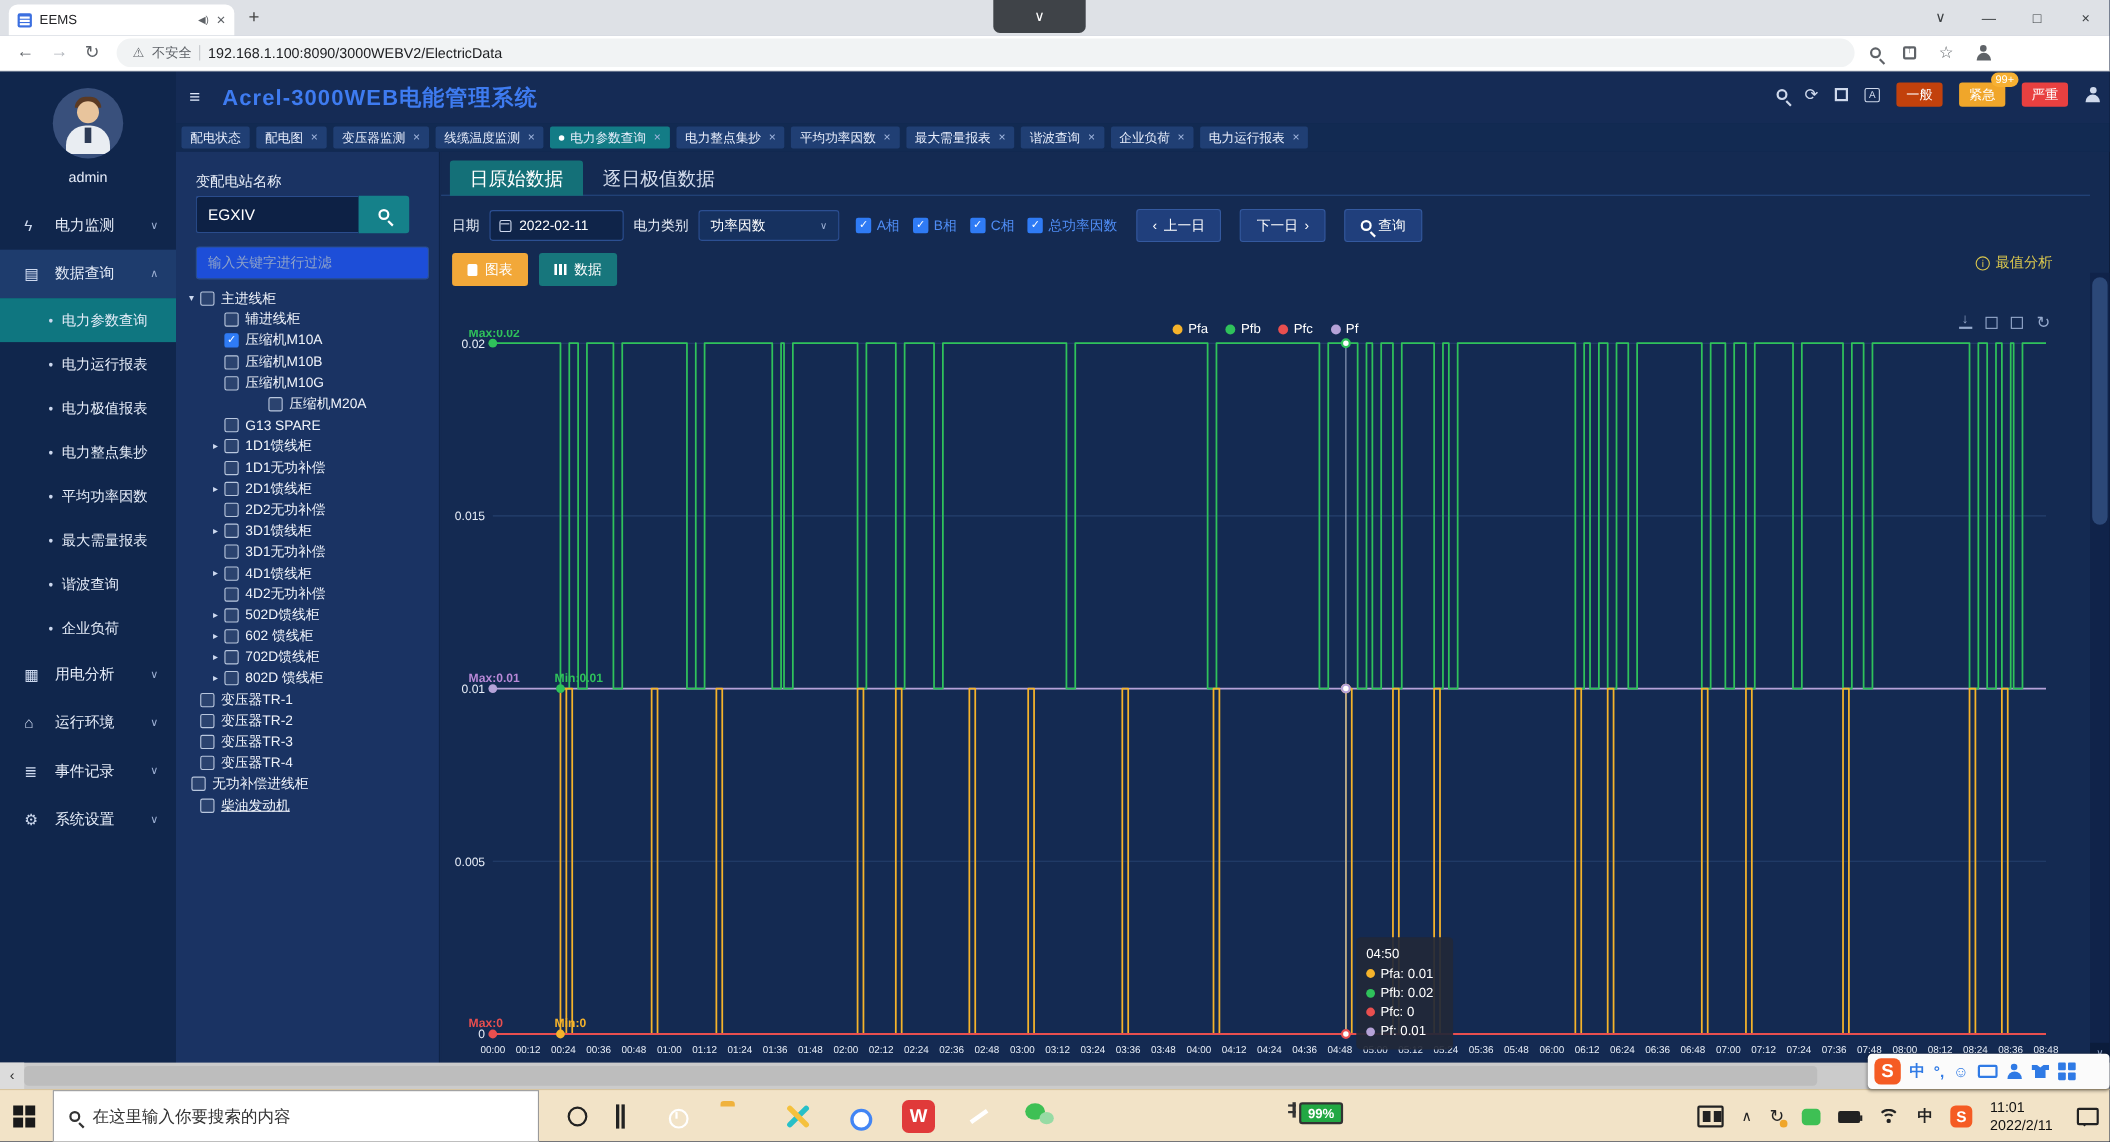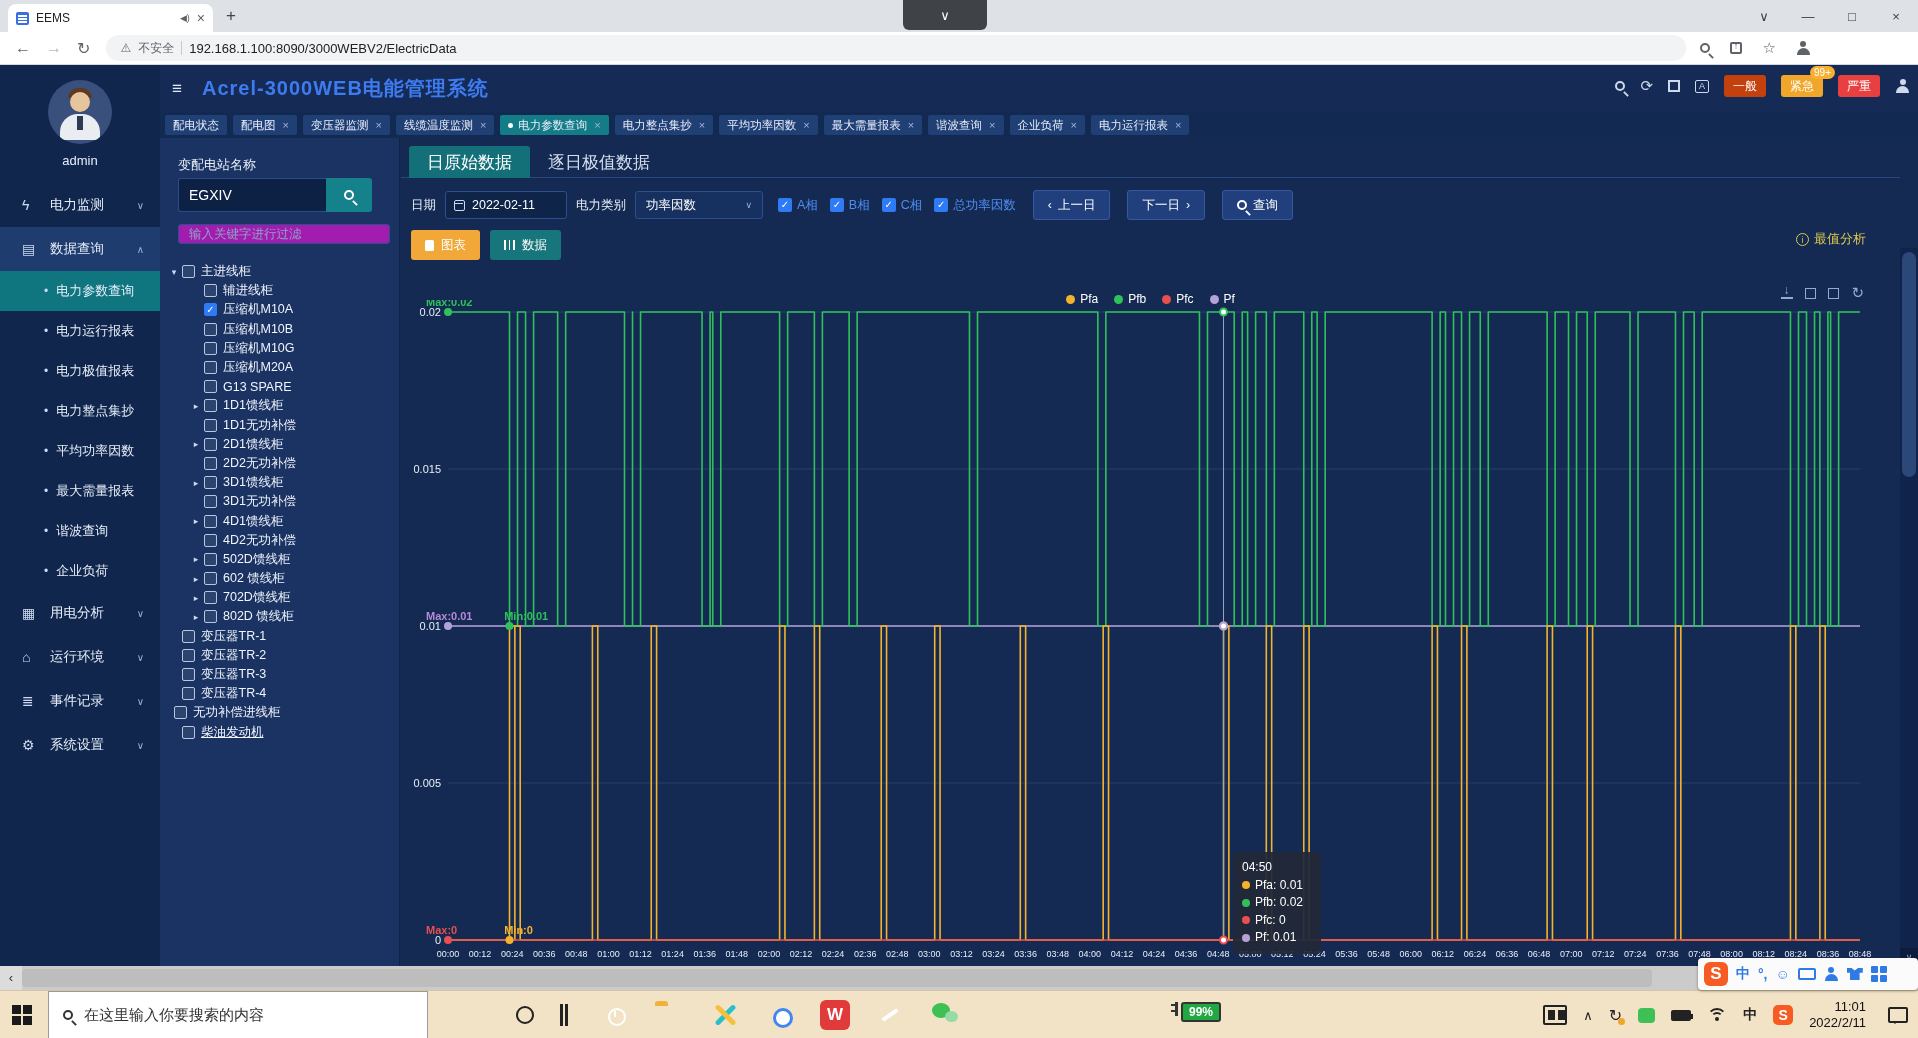--- a/index.html
+++ b/index.html
@@ -68,21 +68,21 @@
 .sub-row{height:40px;display:flex;align-items:center;color:#e6edf9;font-size:13px}
 .sub-row.active{background:#0f7680}
 .bullet{margin-left:44px;font-size:12px;color:#cdd9ef}
 .sub-label{margin-left:8px}
 
 .treepanel{position:absolute;left:160px;top:138px;width:240px;height:852px;background:#1a3363;border-right:1px solid #0e2347}
 .tp-label{position:absolute;left:18px;top:18px;font-size:13px;color:#e8eef8}
 .tp-search{position:absolute;left:18px;top:40px;display:flex}
 .tp-input{width:148px;height:34px;background:#0d2145;border:1px solid #2a4c8c;border-right:none;border-radius:3px 0 0 3px;color:#fff;font-size:14px;padding:0 10px;outline:none}
 .tp-btn{width:46px;height:34px;background:#15818a;border:none;border-radius:0 3px 3px 0;color:#fff;display:flex;align-items:center;justify-content:center}
-.tp-filter{position:absolute;left:18px;top:86px;width:212px;height:20px;background:#a21caf;border:1px solid #2b4f8f;border-radius:3px;color:#e6ecf7;font-size:12.5px;padding:4px 10px;outline:none}
+.tp-filter{position:absolute;left:18px;top:86px;width:212px;height:30px;background:#1d4ed8;border:1px solid #2b4f8f;border-radius:3px;color:#e6ecf7;font-size:12.5px;padding:4px 10px;outline:none}
 .tp-filter::placeholder{color:#8fa3c8}
 .tree{position:absolute;left:0;top:124px;width:240px}
 .tnode{height:19.2px;display:flex;align-items:center;font-size:12.5px;color:#f0f4fb;white-space:nowrap}
 .tarrow{width:12px;font-size:9px;color:#cdd9ef;text-align:center;flex:none}
 .tcb{width:13px;height:13px;border:1.5px solid #b9c7de;border-radius:2px;margin:0 6px 0 2px;flex:none;background:rgba(255,255,255,.08)}
 .tcb.on{background:#2f7bf5;border-color:#2f7bf5;color:#fff;font-size:10px;line-height:11px;text-align:center}
 
 .mainpanel{position:absolute;left:401px;top:138px;width:1499px;height:852px;background:#142a52}
 .subtabs{position:absolute;left:0;top:8px;width:100%;height:32px;border-bottom:1px solid #26477f;display:flex;padding-left:8px}
 .stab{height:32px;display:flex;align-items:center;padding:0 18px;font-size:17px;color:#d5deee}
@@ -123,21 +123,21 @@
 .vscroll{position:absolute;right:0;top:248px;width:18px;height:718px;background:#10234a}
 .vthumb{position:absolute;left:2px;top:4px;width:14px;height:225px;background:#2c4878;border-radius:7px}
 .vs-down{position:absolute;right:0;top:948px;width:18px;height:18px;background:#0b1c3c;color:#9db0d4;font-size:9px;text-align:center;line-height:18px}
 .hscroll{position:absolute;left:0;top:966px;width:1918px;height:24px;background:#cbcbcb}
 .hs-left{position:absolute;left:0;top:0;width:22px;height:24px;background:#dcdcdc;color:#333;font-size:13px;text-align:center;line-height:23px}
 .hthumb{position:absolute;left:22px;top:3px;width:1630px;height:18px;background:#bdbdbd;border-radius:4px}
 
 .taskbar{position:absolute;left:0;top:990px;width:1918px;height:48px;background:#f2e3c7;border-top:1px solid #d8c5a0;z-index:10}
 .tb-start{position:absolute;left:12px;top:14px;width:20px;height:20px;display:grid;grid-template-columns:9px 9px;grid-template-rows:9px 9px;gap:2px}
 .tb-start i{background:#1a1a1a}
-.tb-search{position:absolute;left:48px;top:0;width:380px;height:48px;background:#fff;border:1px solid #9a9a9a;display:flex;align-items:center;padding:0 14px;gap:11px}
+.tb-search{position:absolute;left:48px;top:0;width:442px;height:48px;background:#fff;border:1px solid #9a9a9a;display:flex;align-items:center;padding:0 14px;gap:11px}
 .tb-search .i-mag{color:#333}
 .tb-ph{font-size:15px;color:#333}
 .tb-cortana{position:absolute;left:516px;top:15px;width:18px;height:18px;border:2.5px solid #222;border-radius:50%}
 .tb-tview{position:absolute;left:560px;top:13px;width:3px;height:22px;background:#222;box-shadow:5px 0 0 #222}
 .app-ic{position:absolute;top:9px;width:30px;height:30px}
 .clockapp{background:#2f6af5;border-radius:50%;position:relative}
 .clockapp::before{content:"";position:absolute;left:8px;top:8px;width:14px;height:14px;border:2px solid #fff;border-radius:50%}
 .clockapp::after{content:"";position:absolute;left:14px;top:11px;width:2px;height:6px;background:#fff;box-shadow:2px 4px 0 -1px #fff}
 .folder{background:linear-gradient(#f9ce67,#f0b23c);border-radius:3px;position:relative}
 .folder::before{content:"";position:absolute;left:0;top:-4px;width:13px;height:5px;background:#f0b23c;border-radius:3px 3px 0 0}
@@ -166,21 +166,21 @@
 .wxtray{width:17px;height:15px;background:#3ec054;border-radius:4px}
 .batttray{width:20px;height:11px;border:2px solid #222;border-radius:2px;position:relative;background:#222}
 .batttray::after{content:"";position:absolute;right:-4px;top:2px;width:2px;height:5px;background:#222}
 .wifiic{position:relative;width:20px;height:15px}
 .wifiic span{position:absolute;border:2px solid transparent;border-top-color:#222;border-radius:50%}
 .wifiic .w1{left:0;top:0;width:20px;height:20px}
 .wifiic .w2{left:4px;top:4px;width:12px;height:12px}
 .wifiic .w3{left:8px;top:9px;width:4px;height:4px;background:#222;border:none;border-radius:50%}
 .imech{font-size:14px;font-weight:bold}
 .sogous{width:20px;height:20px;background:#f55b23;border-radius:5px;color:#fff;font-weight:bold;font-size:14px;text-align:center;line-height:20px}
-.tb-clock{text-align:right;font-size:13px;color:#111;line-height:16px}
+.tb-clock{text-align:left;font-size:13px;color:#111;line-height:16px}
 .notific{width:20px;height:16px;border:2px solid #222;border-radius:2px;position:relative;margin-left:6px}
 .notific::after{content:"";position:absolute;left:2px;bottom:-6px;border:3px solid transparent;border-top-color:#222}
 
 .sogoubar{position:absolute;left:1698px;top:958px;width:220px;height:32px;background:#fbfbfb;border-radius:4px;box-shadow:0 1px 3px rgba(0,0,0,.4);display:flex;align-items:center;gap:8px;padding:0 6px;z-index:11}
 .sg-s{width:24px;height:24px;background:#f55b23;border-radius:6px;color:#fff;font-weight:bold;font-size:17px;text-align:center;line-height:24px}
 .sg-blue{color:#2f7ae5;font-size:14px;font-weight:bold}
 .sg-kbd{width:18px;height:12px;border:2px solid #2f7ae5;border-radius:2px}
 .sg-person{color:#2f7ae5}
 .sg-shirt{width:16px;height:12px;background:#2f7ae5;clip-path:polygon(0 0,30% 0,50% 20%,70% 0,100% 0,100% 40%,80% 40%,80% 100%,20% 100%,20% 40%,0 40%)}
 .sg-grid{width:16px;height:16px;display:grid;grid-template-columns:7px 7px;grid-template-rows:7px 7px;gap:2px}
@@ -393,21 +393,21 @@
         <div class="tnode" style="padding-left: 30px;">
           <span class="tarrow"></span>
           <span class="tcb"></span>
           <span>压缩机M10B</span>
         </div>
         <div class="tnode" style="padding-left: 30px;">
           <span class="tarrow"></span>
           <span class="tcb"></span>
           <span>压缩机M10G</span>
         </div>
-        <div class="tnode" style="padding-left: 30px;">
+        <div class="tnode" style="padding-left: 30px; margin-left: 40px;">
           <span class="tarrow"></span>
           <span class="tcb"></span>
           <span>压缩机M20A</span>
         </div>
         <div class="tnode" style="padding-left: 30px;">
           <span class="tarrow"></span>
           <span class="tcb"></span>
           <span>G13 SPARE</span>
         </div>
         <div class="tnode" style="padding-left: 30px;">

